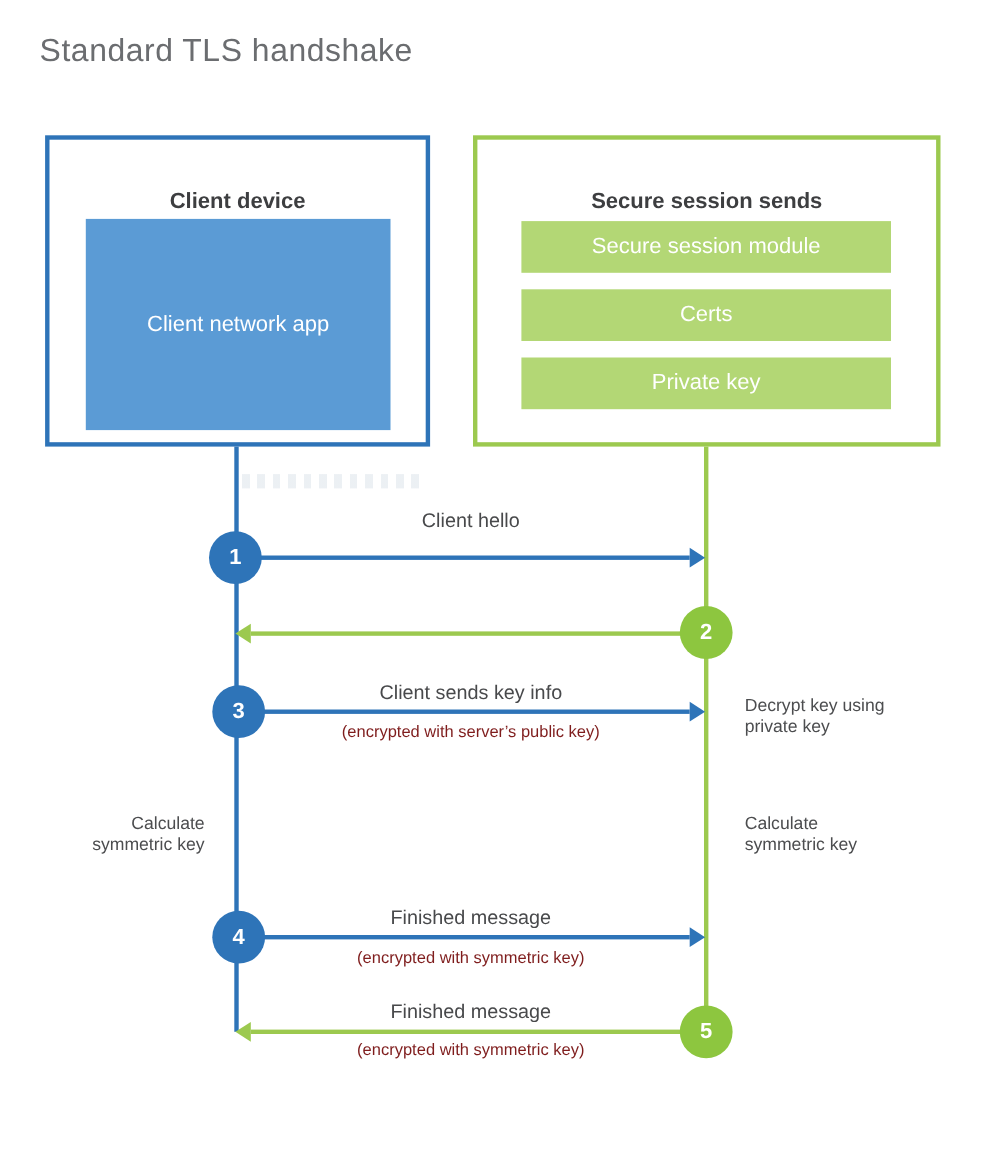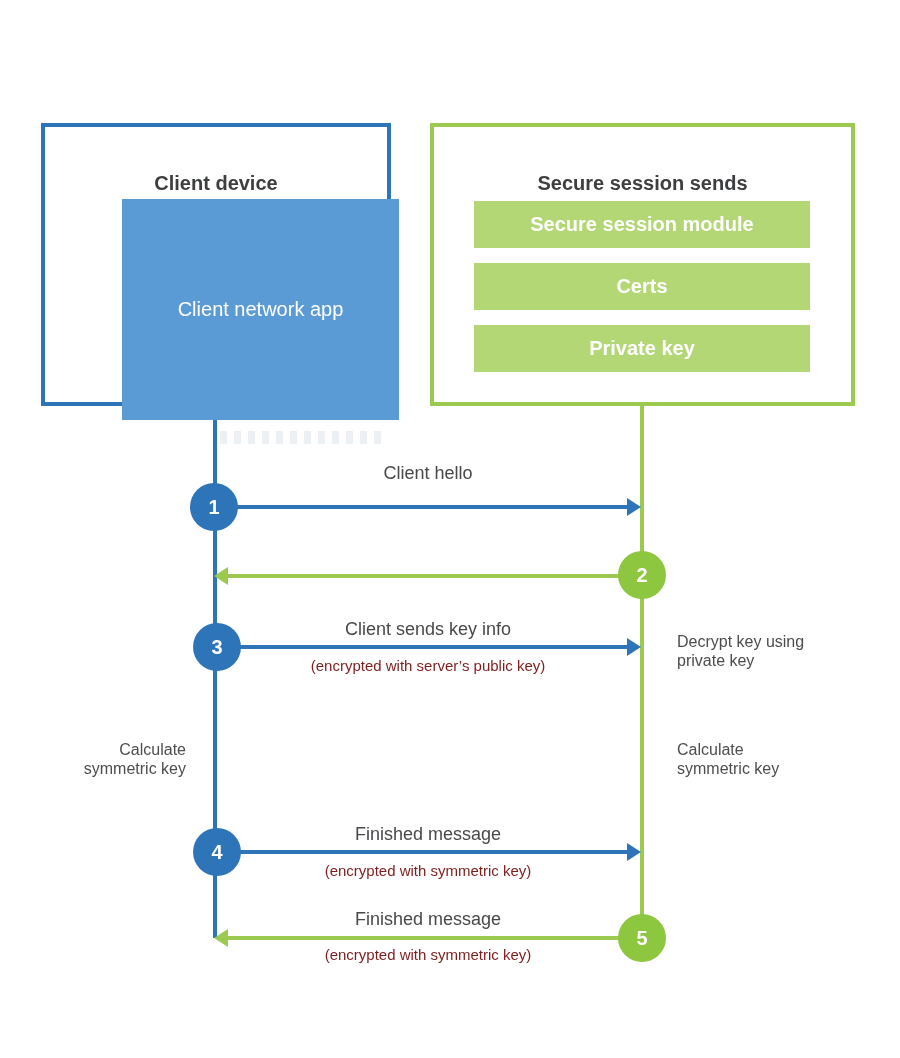--- a/index.html
+++ b/index.html
@@ -9,24 +9,24 @@
   .page-title{position:absolute;left:36px;top:30px;font-size:29px;font-weight:300;color:#6b6d70;letter-spacing:0.5px;}
 
   
   .actor-box{position:absolute;top:123px;height:283px;box-sizing:border-box;background:#ffffff;z-index:2;}
   .client-box{left:41px;width:350px;border:4px solid var(--blue);}
   .server-box{left:430px;width:425px;border:4px solid var(--green);}
   .actor-title{position:absolute;top:150px;text-align:center;font-size:20px;font-weight:bold;color:#3d3e40;z-index:3;margin-top:22px;}
   .client-title{left:41px;width:350px;}
   .server-title{left:430px;width:425px;}
 
-  .app-rect{position:absolute;left:78px;top:199px;width:277px;height:221px;background:var(--blue_fill);display:flex;align-items:center;justify-content:center;z-index:3;margin-left:44px;}
+  .app-rect{position:absolute;left:78px;top:199px;width:277px;height:192px;background:var(--blue_fill);display:flex;align-items:center;justify-content:center;z-index:3;}
   .app-rect span{display:block;width:175px;text-align:center;color:#ffffff;font-size:20px;line-height:1.45;}
 
-  .module-bar{position:absolute;left:474px;width:336px;height:47px;background:var(--green_fill);display:flex;align-items:center;justify-content:center;color:#ffffff;font-size:20px;z-index:3;font-weight:bold;}
+  .module-bar{position:absolute;left:474px;width:336px;height:47px;background:var(--green_fill);display:flex;align-items:center;justify-content:center;color:#ffffff;font-size:20px;z-index:3;}
   .bar-0{top:201px;} .bar-1{top:263px;} .bar-2{top:325px;}
 
   
   .lifeline{position:absolute;top:405px;width:4px;height:533px;z-index:1;}
   .client-lifeline{left:213px;background:var(--blue);}
   .server-lifeline{left:640px;background:var(--green);}
 
   
   .faint-dashes{position:absolute;left:220px;top:431px;width:166px;height:13px;z-index:0;
     background:repeating-linear-gradient(90deg,rgba(120,150,175,0.14) 0 7px,transparent 7px 14px);}
@@ -51,20 +51,21 @@
   .side-note{position:absolute;font-size:16px;line-height:19px;color:#4c4d4f;z-index:3;}
   .note-calc-left{left:60px;top:740px;width:126px;text-align:right;}
   .note-calc-right{left:677px;top:740px;width:126px;text-align:left;}
   .note-decrypt{left:677px;top:632px;width:135px;text-align:left;}
 </style>
 </head>
 <body>
 
 <div id="canvas">
 
+  <div class="page-title">Standard TLS handshake</div>
 
   <div class="actor-box client-box"></div>
   <div class="actor-title client-title">Client device</div>
   <div class="app-rect">
     <span>Client network app</span>
   </div>
 
   <div class="actor-box server-box"></div>
   <div class="actor-title server-title">Secure session sends</div>
   <div class="module-bar bar-0">

